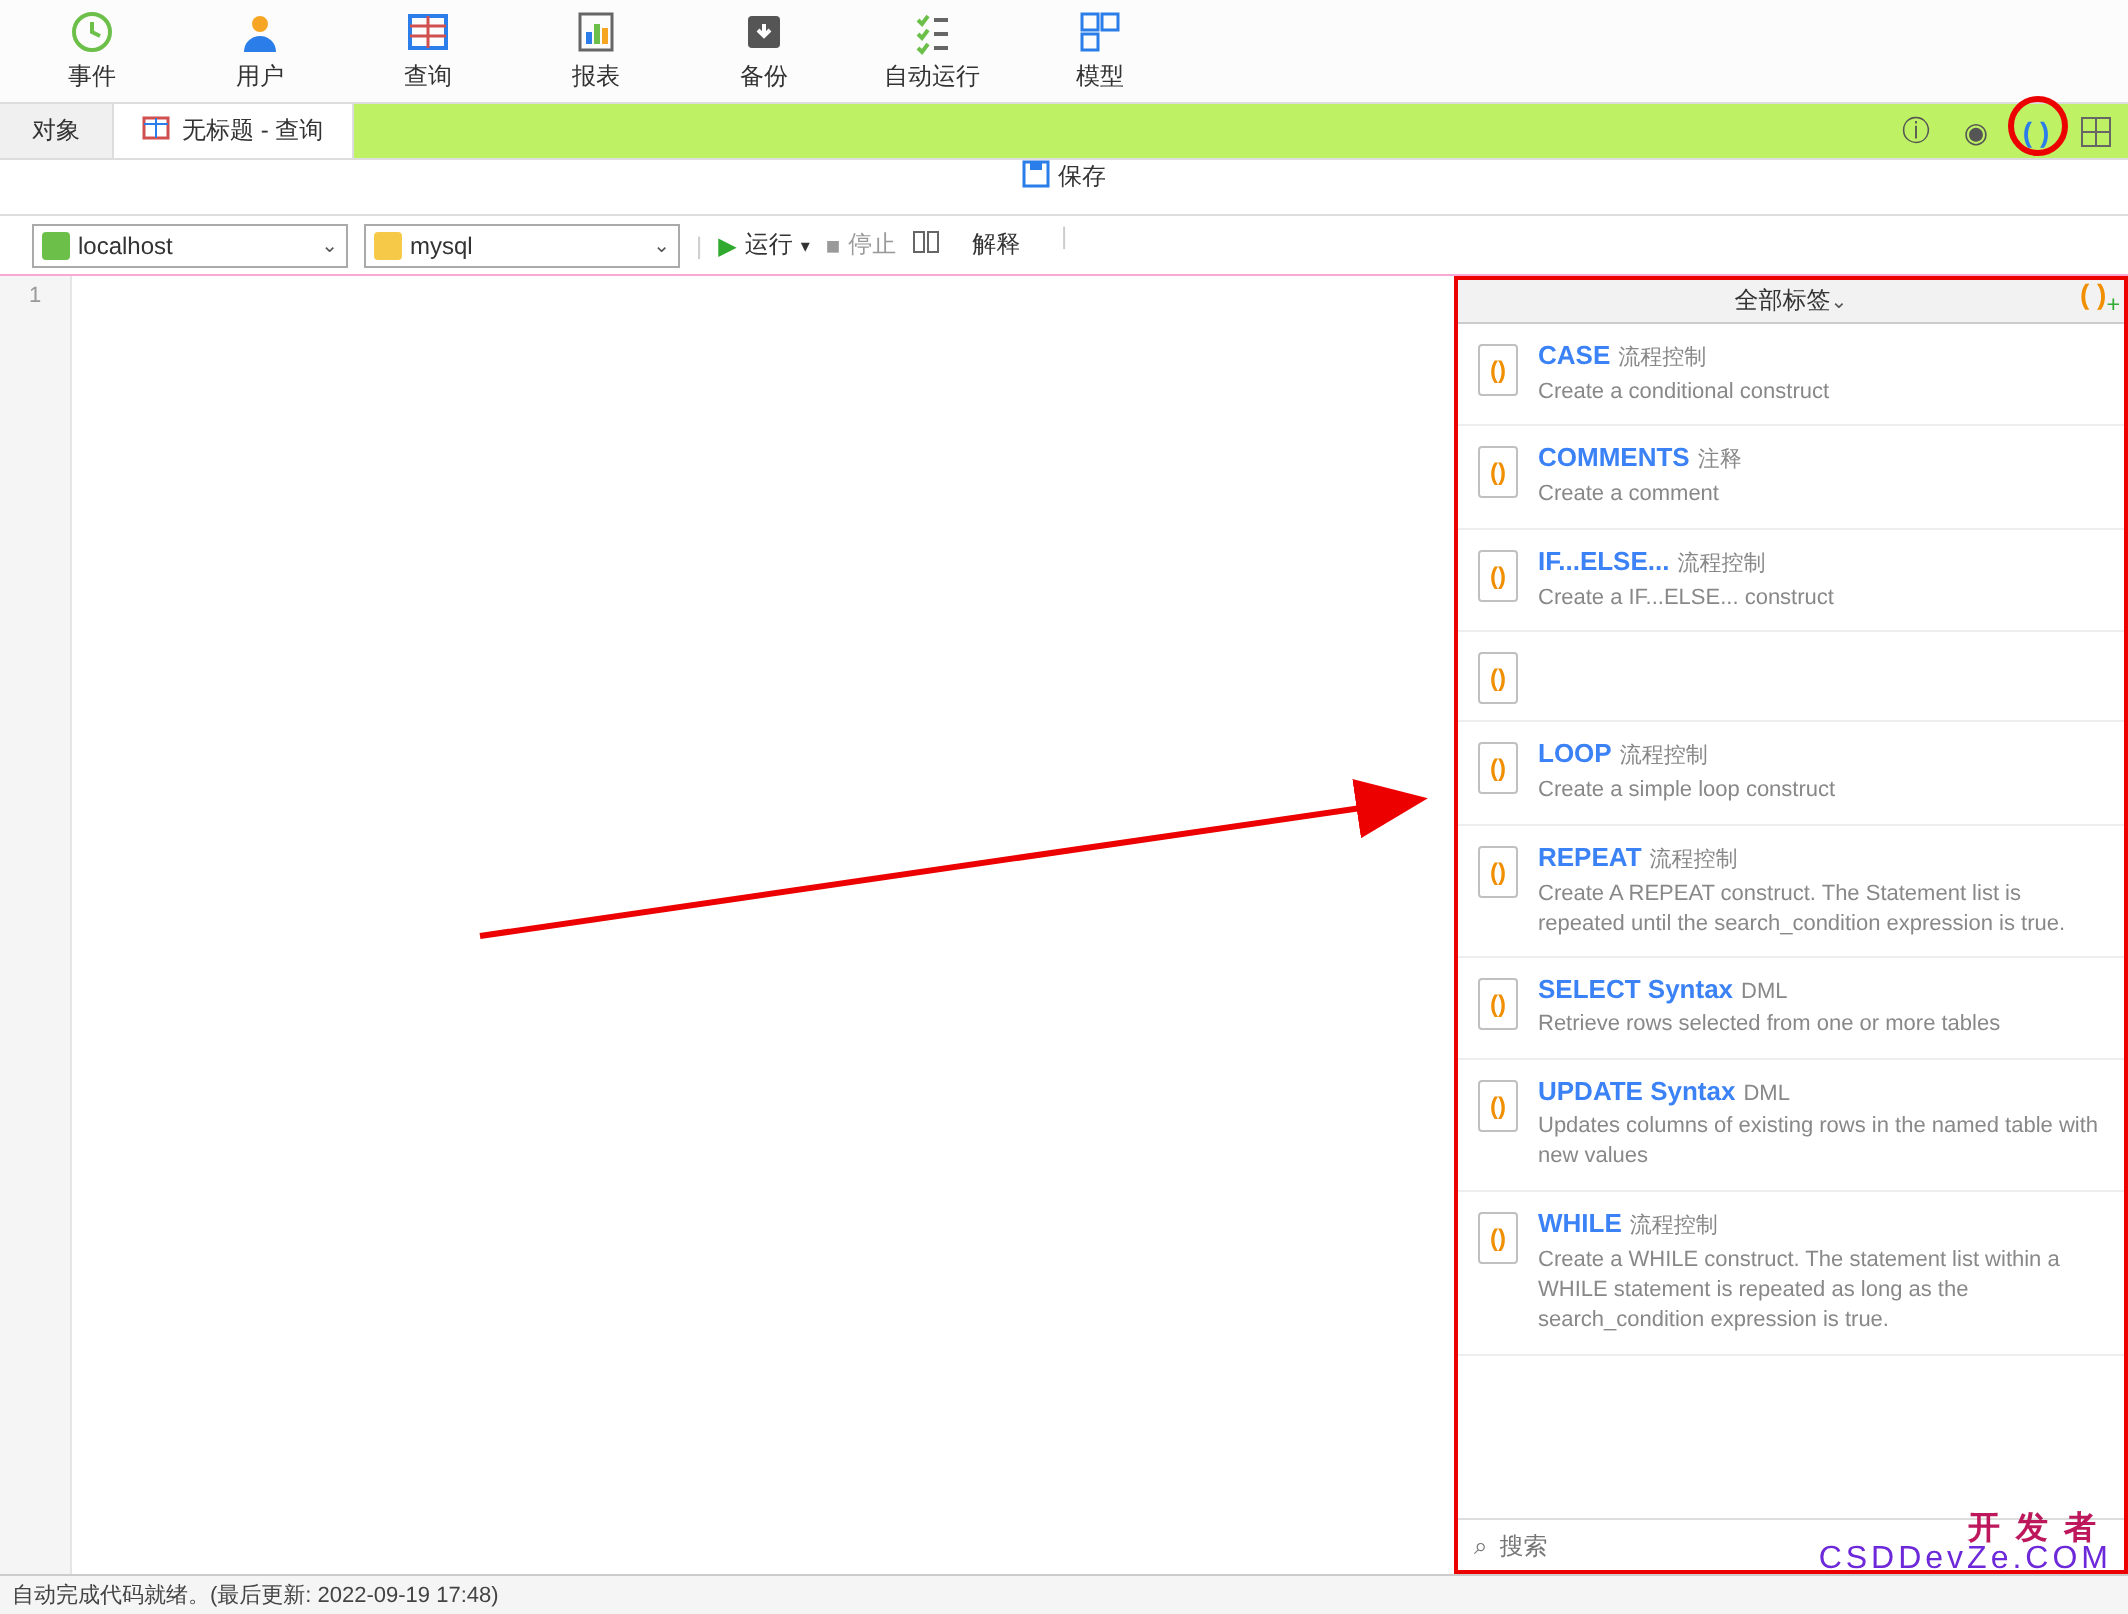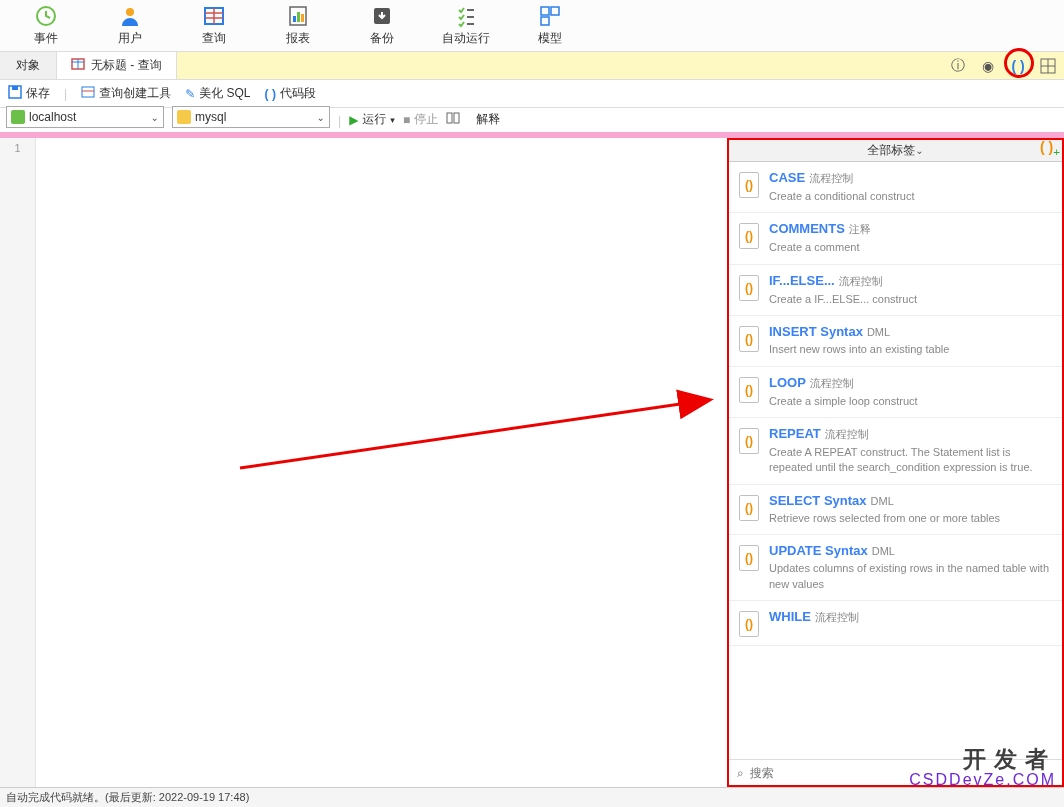--- a/index.html
+++ b/index.html
@@ -5,33 +5,33 @@
 * { margin:0; padding:0; box-sizing:border-box; font-family:"Microsoft YaHei","Segoe UI",Arial,sans-serif; }
 body { width:1064px; height:807px; background:#fff; overflow:hidden; position:relative; font-size:12px; color:#333; }
 
 
 .top-toolbar { height:52px; display:flex; align-items:center; padding:0 12px; gap:16px; border-bottom:1px solid #ddd; background:#fcfcfc; }
 .tb-btn { display:flex; flex-direction:column; align-items:center; justify-content:center; width:68px; height:50px; cursor:pointer; }
 .tb-btn .ic { width:24px; height:24px; display:flex; align-items:center; justify-content:center; font-size:20px; }
 .tb-btn .lbl { font-size:12px; margin-top:2px; color:#333; }
 
 
-.tabs-row { height:28px; display:flex; align-items:center; border-bottom:1px solid #ddd; background:#fef9c3; position:relative; }
+.tabs-row { height:28px; display:flex; align-items:center; border-bottom:1px solid #ddd; background:#bef264; position:relative; }
 .tab1 { padding:0 16px; height:100%; display:flex; align-items:center; border-right:1px solid #ddd; background:#f0f0f0; cursor:pointer; }
 .tab2 { padding:0 14px; height:100%; display:flex; align-items:center; gap:6px; background:#fff; border-right:1px solid #ddd; cursor:pointer; }
 .right-icons { position:absolute; right:6px; top:0; height:100%; display:flex; align-items:center; gap:10px; }
 .ri { width:20px; height:20px; display:flex; align-items:center; justify-content:center; cursor:pointer; color:#555; font-size:14px; }
 .circle-hl { width:30px; height:30px; border:3px solid #ec0000; border-radius:50%; position:absolute; right:30px; top:-4px; pointer-events:none; }
 
 
-.sec-tb { height:28px; display:flex; align-items:center; padding:0 8px; gap:14px; border-bottom:1px solid #ddd; background:#fff; }
+.sec-tb { height:28px; display:flex; align-items:center; padding:0 8px; gap:14px; border-bottom:1px solid #ddd; background:#fff;flex-direction:column; }
 .sec-btn { display:flex; align-items:center; gap:4px; cursor:pointer; font-size:12px; color:#333; }
 
 
-.conn-row { height:30px; display:flex; align-items:flex-end; padding:4px 6px; gap:8px; border-bottom:6px solid #f9a8d4; }
+.conn-row { height:30px; display:flex; align-items:center; padding:4px 16px; gap:8px; border-bottom:1px solid #f9a8d4; }
 .sel-box { height:22px; border:1px solid #aaa; display:flex; align-items:center; padding:0 4px; gap:4px; background:#fff; }
 .sel-box.w1 { width:158px; }
 .sel-box.w2 { width:158px; }
 .sel-box .sic { width:14px; height:14px; }
 .sel-box .txt { flex:1; font-size:12px; }
 .sel-box .dd { font-size:10px; color:#555; }
 .run-btn { display:flex; align-items:center; gap:4px; cursor:pointer; font-size:12px; }
 .stop-btn { display:flex; align-items:center; gap:4px; color:#999; }
 .exp-btn { display:flex; align-items:center; gap:16px; cursor:pointer; }
 
@@ -55,21 +55,21 @@
 .snip-tag { font-size:11px; color:#888; margin-left:4px; font-weight:normal; }
 .snip-desc { font-size:11px; color:#888; margin-top:3px; line-height:1.4; }
 .rp-search { height:26px; border-top:1px solid #ddd; display:flex; align-items:center; padding:0 8px; gap:6px; }
 .rp-search input { border:none; outline:none; flex:1; font-size:12px; }
 
 
 .status-bar { position:absolute; left:0; bottom:0; height:20px; width:100%; border-top:1px solid #ccc; background:#f5f5f5; display:flex; align-items:center; padding:0 6px; font-size:11px; color:#444; }
 
 
 .watermark { position:absolute; right:8px; bottom:18px; pointer-events:none; text-align:right; }
-.wm1 { font-size:23px; font-weight:bold; color:#404040; letter-spacing:8px; }
+.wm1 { font-size:16px; font-weight:bold; color:#be185d; letter-spacing:8px; }
 .wm2 { font-size:16px; color:#6d28d9; letter-spacing:2px; margin-top:-4px; }
 
 
 .sq-green { width:14px; height:14px; background:#6cc04a; border-radius:2px; }
 .sq-yellow { width:14px; height:14px; background:#f7c948; border-radius:2px; }
 .parens-ic { font-weight:bold; }
 .p-blue { color:#2b7de9; }
 .p-orange { color:#f08f00; }
 </style>
 </head>
@@ -261,21 +261,20 @@
         <div class="snip">
           <div class="snip-ic">
             <span class="parens-ic p-orange">()</span>
           </div>
           <div class="snip-body"><span class="snip-ttl">IF...ELSE...</span><span class="snip-tag">流程控制</span><div class="snip-desc">Create a IF...ELSE... construct</div></div>
         </div>
         <div class="snip">
           <div class="snip-ic">
             <span class="parens-ic p-orange">()</span>
           </div>
-          <div class="snip-body"><span class="snip-ttl">INSERT Syntax</span><span class="snip-tag">DML</span><div class="snip-desc">Insert new rows into an existing table</div></div>
         </div>
         <div class="snip">
           <div class="snip-ic">
             <span class="parens-ic p-orange">()</span>
           </div>
           <div class="snip-body"><span class="snip-ttl">LOOP</span><span class="snip-tag">流程控制</span><div class="snip-desc">Create a simple loop construct</div></div>
         </div>
         <div class="snip">
           <div class="snip-ic">
             <span class="parens-ic p-orange">()</span>
@@ -291,21 +290,21 @@
         <div class="snip">
           <div class="snip-ic">
             <span class="parens-ic p-orange">()</span>
           </div>
           <div class="snip-body"><span class="snip-ttl">UPDATE Syntax</span><span class="snip-tag">DML</span><div class="snip-desc">Updates columns of existing rows in the named table with new values</div></div>
         </div>
         <div class="snip">
           <div class="snip-ic">
             <span class="parens-ic p-orange">()</span>
           </div>
-          <div class="snip-body"><span class="snip-ttl">WHILE</span><span class="snip-tag">流程控制</span></div>
+          <div class="snip-body"><span class="snip-ttl">WHILE</span><span class="snip-tag">流程控制</span><div class="snip-desc">Create a WHILE construct. The statement list within a WHILE statement is repeated as long as the search_condition expression is true.</div></div>
         </div>
       </div>
     <div class="rp-search">
       <span style="color:#777">⌕</span>
       <input type="text" placeholder="搜索" style="">
     </div>
   </div>
   <span style="position:absolute;right:4px;top:1px;color:#6cc04a;font-size:14px"><span class="parens-ic p-orange">( )</span><sub style="color:#3a3">+</sub></span>
 </div>
 

